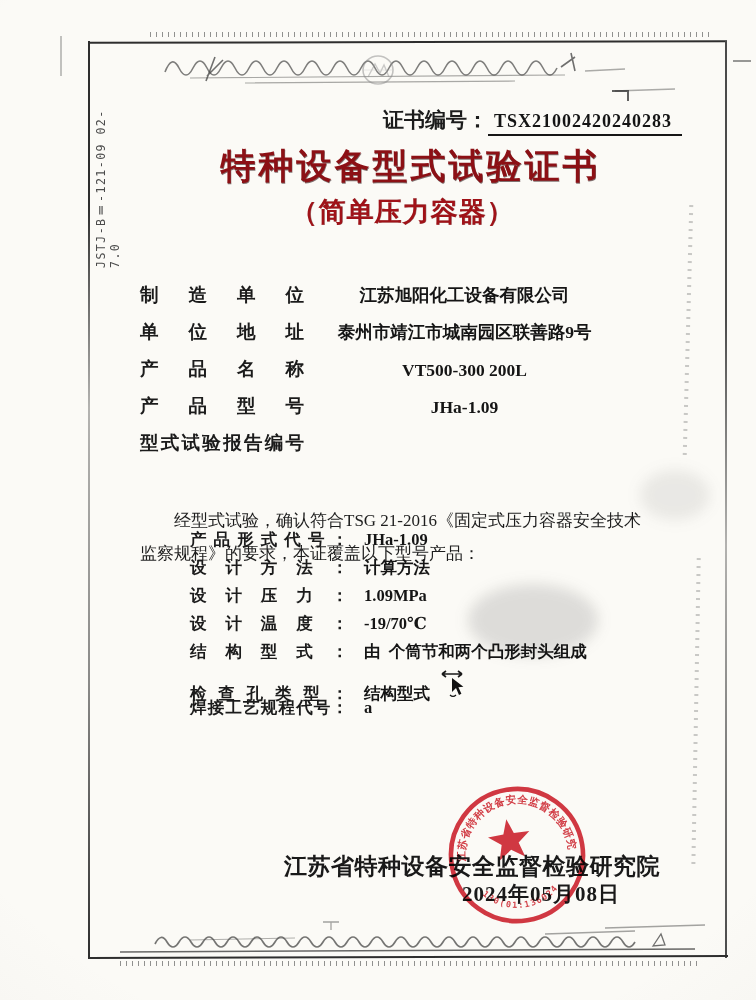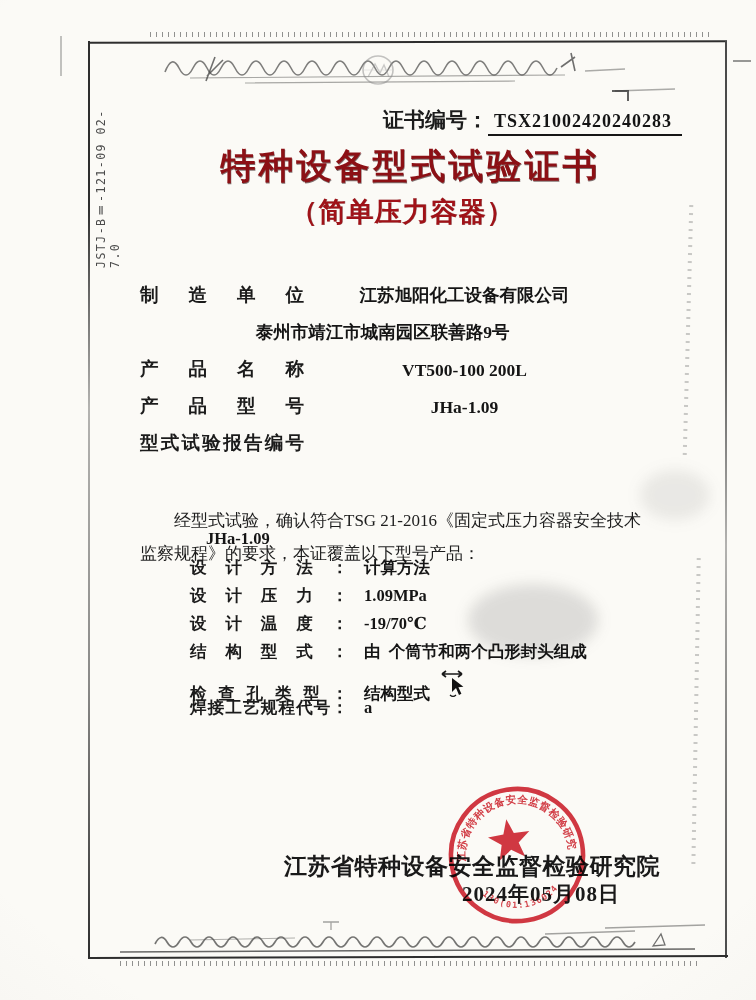--- a/index.html
+++ b/index.html
@@ -114,39 +114,41 @@
 
   <div class="title">特种设备型式试验证书</div>
   <div class="subtitle">（简单压力容器）</div>
 
   <div class="fields">
     <div class="f-row">
       <div class="f-label">制造单位</div>
       <div class="f-value">江苏旭阳化工设备有限公司</div>
     </div>
     <div class="f-row">
+      <div class="f-label">单位地址</div>
       <div class="f-value">泰州市靖江市城南园区联善路9号</div>
     </div>
     <div class="f-row">
       <div class="f-label">产品名称</div>
-      <div class="f-value">VT500-100 200L</div>
+      <div class="f-value">VT500-300 200L</div>
     </div>
     <div class="f-row">
       <div class="f-label">产品型号</div>
       <div class="f-value">JHa-1.09</div>
     </div>
     <div class="f-row">
       <div class="f-label">型式试验报告编号</div>
     </div>
   </div>
 
   <p class="statement">经型式试验，确认符合TSG 21-2016《固定式压力容器安全技术监察规程》的要求，本证覆盖以下型号产品：</p>
 
   <div class="specs">
     <div class="s-row">
+      <div class="s-label">产品形式代号：</div>
       <div class="s-value">JHa-1.09</div>
     </div>
     <div class="s-row">
       <div class="s-label">设计方法：</div>
       <div class="s-value">计算方法</div>
     </div>
     <div class="s-row">
       <div class="s-label">设计压力：</div>
       <div class="s-value">1.09MPa</div>
     </div>

